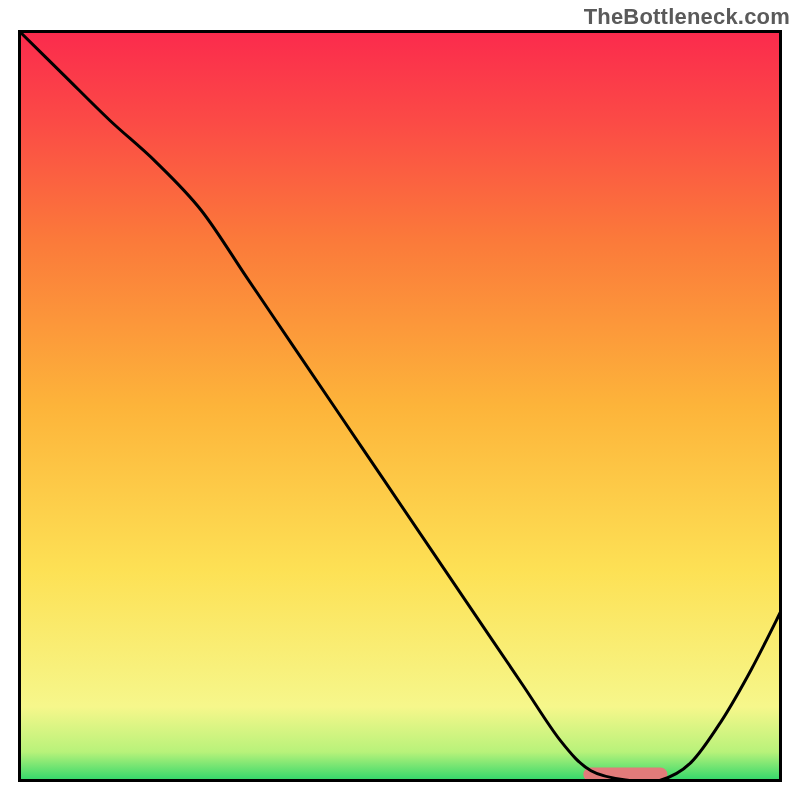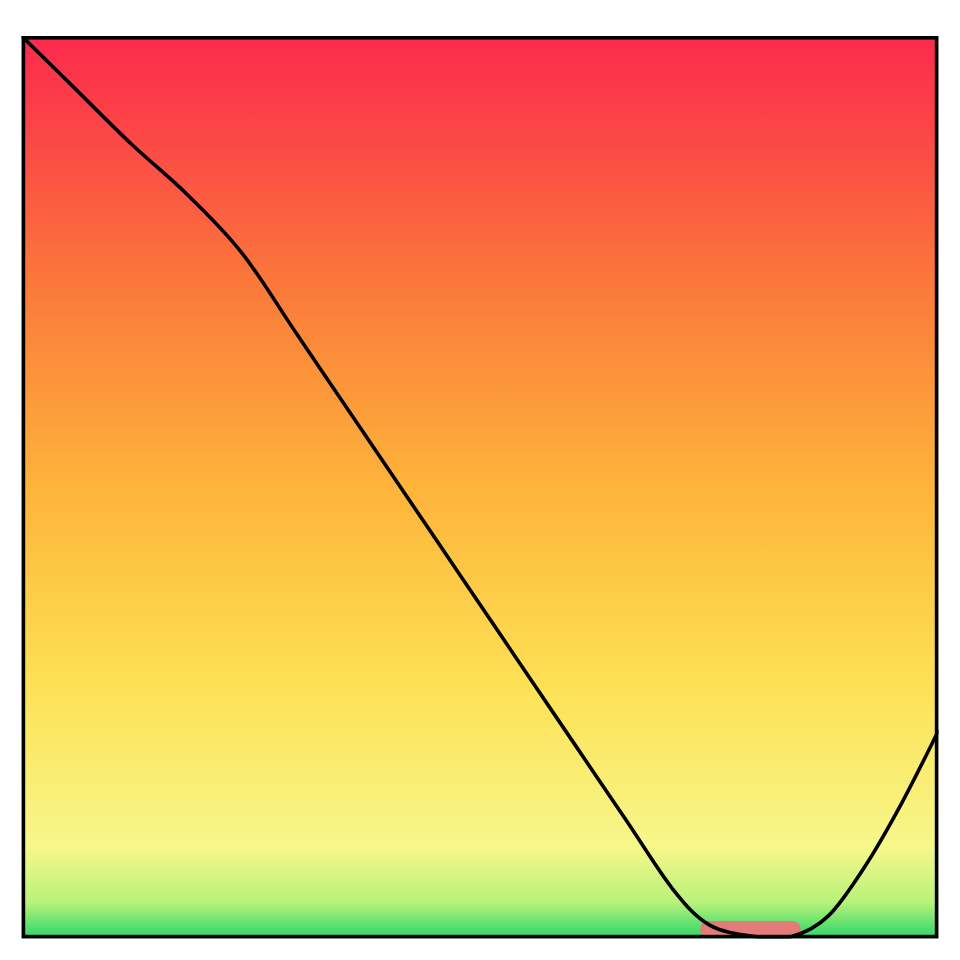--- a/index.html
+++ b/index.html
@@ -41,20 +41,21 @@
   }
   svg {
     position: absolute;
     inset: 0;
   }
 </style>
 </head>
 <body>
 
 <div class="stage">
+  <div class="watermark">TheBottleneck.com</div>
 
   <div class="plot">
     <svg id="chart-svg" viewBox="0 0 764 752" preserveAspectRatio="none">
       <defs>
         <linearGradient id="bg-grad" x1="0" y1="1" x2="0" y2="0">
             <stop offset="0%" stop-color="#2ad66a"></stop>
             <stop offset="4%" stop-color="#b8f27a"></stop>
             <stop offset="10%" stop-color="#f6f78b"></stop>
             <stop offset="28.000000000000004%" stop-color="#fde155"></stop>
             <stop offset="50%" stop-color="#fdb43a"></stop>

